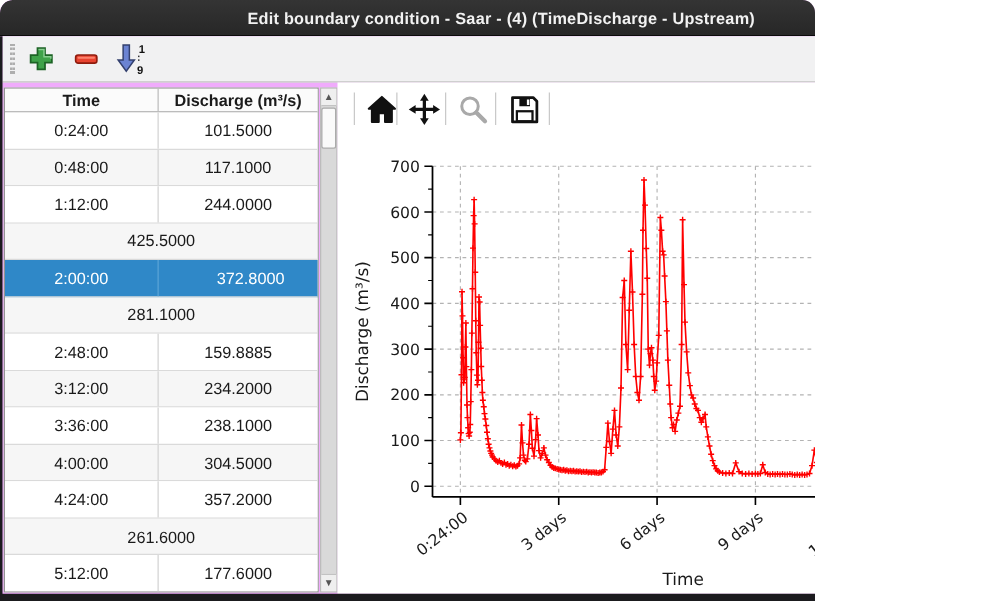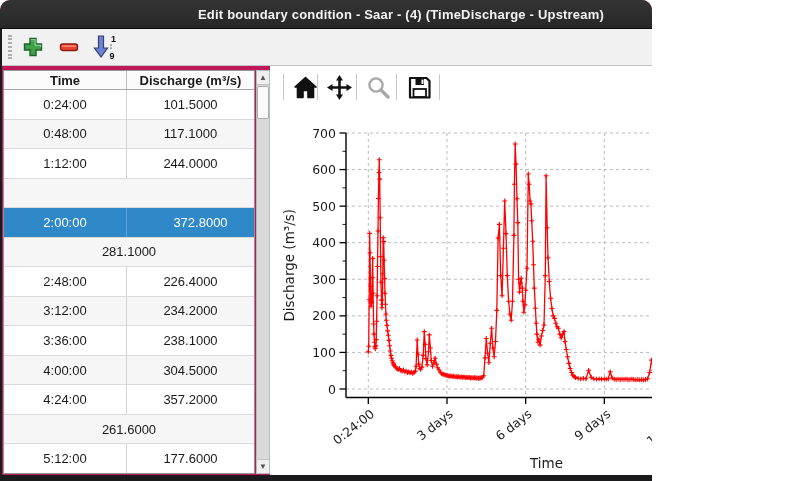--- a/index.html
+++ b/index.html
@@ -1,18 +1,18 @@
 <!DOCTYPE html>
 <html><head>
 <meta charset="utf-8">
 <style>
   html,body{margin:0;padding:0;background:#ffffff;}
   *{box-sizing:border-box;}
   .window{
-    position:relative;width:652px;height:481px;background:#be185d;
+    position:relative;width:652px;height:481px;background:#f0abfc;
     overflow:hidden;border-radius:10px 10px 0 0;
     font-family:"Liberation Sans",sans-serif;
   }
   
   .titlebar{
     position:absolute;left:0;top:0;width:802px;height:29px;
     background:linear-gradient(#343434,#272727);
     border-bottom:1px solid #0b0b0b;border-radius:10px 10px 0 0;
     display:flex;align-items:center;justify-content:center;
   }
@@ -119,31 +119,32 @@
         </div>
         <div class="trow">
           <div class="td td-time">0:48:00</div>
           <div class="td td-q">117.1000</div>
         </div>
         <div class="trow">
           <div class="td td-time">1:12:00</div>
           <div class="td td-q">244.0000</div>
         </div>
         <div class="trow">
+          <div class="td td-q">425.5000</div>
         </div>
         <div class="trow selected">
           <div class="td td-time">2:00:00</div>
           <div class="td td-q">372.8000</div>
         </div>
         <div class="trow">
           <div class="td td-q">281.1000</div>
         </div>
         <div class="trow">
           <div class="td td-time">2:48:00</div>
-          <div class="td td-q">226.4000</div>
+          <div class="td td-q">159.8885</div>
         </div>
         <div class="trow">
           <div class="td td-time">3:12:00</div>
           <div class="td td-q">234.2000</div>
         </div>
         <div class="trow">
           <div class="td td-time">3:36:00</div>
           <div class="td td-q">238.1000</div>
         </div>
         <div class="trow">

